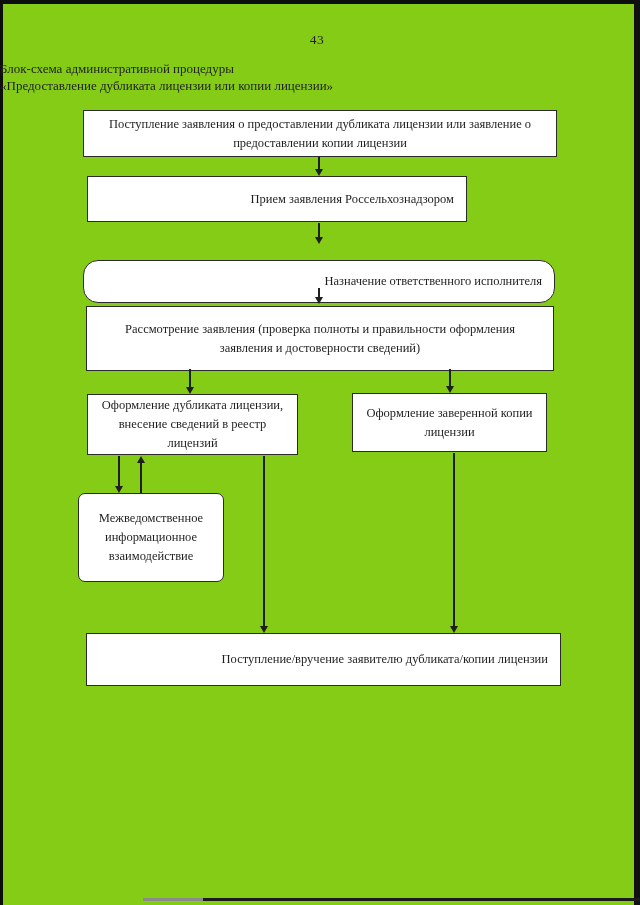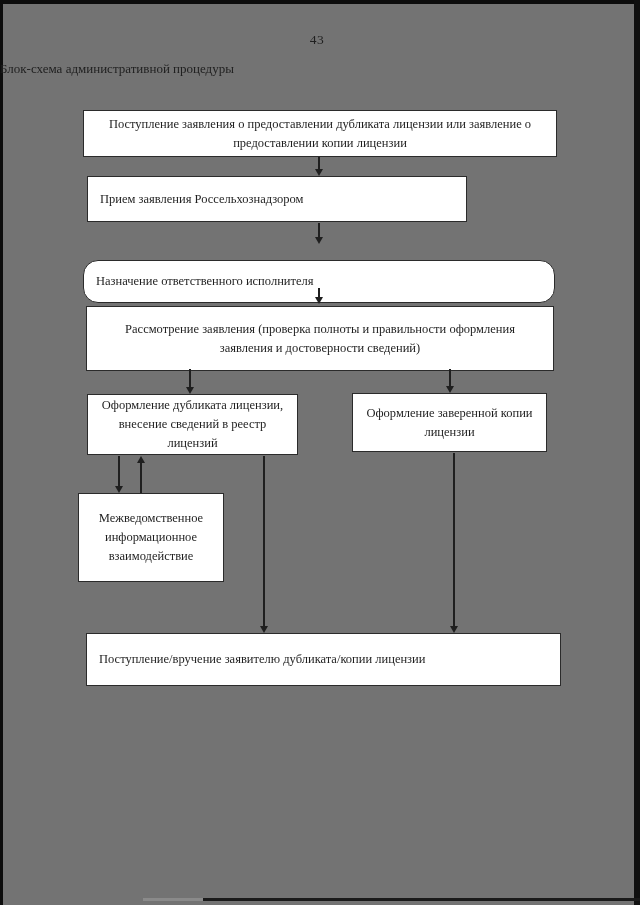--- a/index.html
+++ b/index.html
@@ -1,42 +1,42 @@
 <!DOCTYPE html>
 <html><head>
 <meta charset="utf-8">
 <style>
   html, body { margin:0; padding:0; background:#ffffff; }
   .page {
-    position:relative; width:640px; height:905px; background:#737373;
+    position:relative; width:640px; height:905px; background:#84cc16;
     font-family:"Liberation Serif","DejaVu Serif",serif; color:#1f1f1f; overflow:hidden;
   }
   
   .edge-top    { position:absolute; left:0; top:0; width:640px; height:4px; background:#0d0d0d; }
   .edge-left   { position:absolute; left:0; top:0; width:3px; height:905px; background:#0d0d0d; }
   .edge-right  { position:absolute; left:634px; top:0; width:6px; height:905px; background:#101010; }
   .edge-bottom { position:absolute; left:143px; top:898px; width:497px; height:3px;
                  background:linear-gradient(to right,#8a8a8a 0 60px,#1a1a1a 60px); }
   .page-number { position:absolute; left:0; right:6px; top:32px; text-align:center;
                  font-size:13.5px; letter-spacing:0.5px; }
   .doc-title   { position:absolute; left:0; right:6px; top:61px; 
                  font-size:13px; line-height:16.5px; }
   
   .box {
     position:absolute; box-sizing:border-box; border:1.5px solid #2b2b2b; background:#ffffff;
-    display:flex; align-items:center; justify-content:flex-start; text-align:center;
+    display:flex; align-items:center; justify-content:flex-end; text-align:center;
     font-size:12.5px; line-height:19px; padding:2px 12px;
   }
   .box1 { left:83px;  top:110px; width:474px; height:47px; }
   .box2 { left:87px;  top:176px; width:380px; height:46px; }
   .box3 { left:83px;  top:260px; width:472px; height:43px;border-radius:15px; }
   .box4 { left:86px;  top:306px; width:468px; height:65px; }
   .box5 { left:87px;  top:394px; width:211px; height:61px; padding:2px 6px; }
   .box6 { left:352px; top:393px; width:195px; height:59px; padding:16px 8px; }
-  .box7 { left:78px;  top:493px; width:146px; height:89px; padding:2px 6px; }
+  .box7 { left:78px;  top:493px; width:146px; height:89px; padding:2px 6px;border-radius:7px; }
   .box8 { left:86px;  top:633px; width:475px; height:53px; }
   
   .arrow { position:absolute; width:8px; }
   .arrow .shaft { position:absolute; left:3.25px; width:1.5px; background:#1f1f1f; }
   .arrow.down .shaft { top:0; bottom:6px; }
   .arrow.up   .shaft { top:6px; bottom:0; }
   .arrow .head { position:absolute; left:0; width:0; height:0;
                  border-left:4px solid transparent; border-right:4px solid transparent; }
   .arrow.down .head { bottom:0; border-top:7px solid #1f1f1f; }
   .arrow.up   .head { top:0;    border-bottom:7px solid #1f1f1f; }
@@ -47,20 +47,21 @@
 <div class="page">
 
   <div class="edge-top"></div>
   <div class="edge-left"></div>
   <div class="edge-right"></div>
   <div class="edge-bottom"></div>
 
   <div class="page-number">43</div>
   <div class="doc-title">
     <div>Блок-схема административной процедуры</div>
+    <div>«Предоставление дубликата лицензии или копии лицензии»</div>
   </div>
 
   <div class="box box1">
     <span>Поступление заявления о предоставлении дубликата лицензии или заявление о предоставлении копии лицензии</span>
   </div>
   <div class="box box2">
     <span>Прием заявления Россельхознадзором</span>
   </div>
   <div class="box box3">
     <span>Назначение ответственного исполнителя</span>

